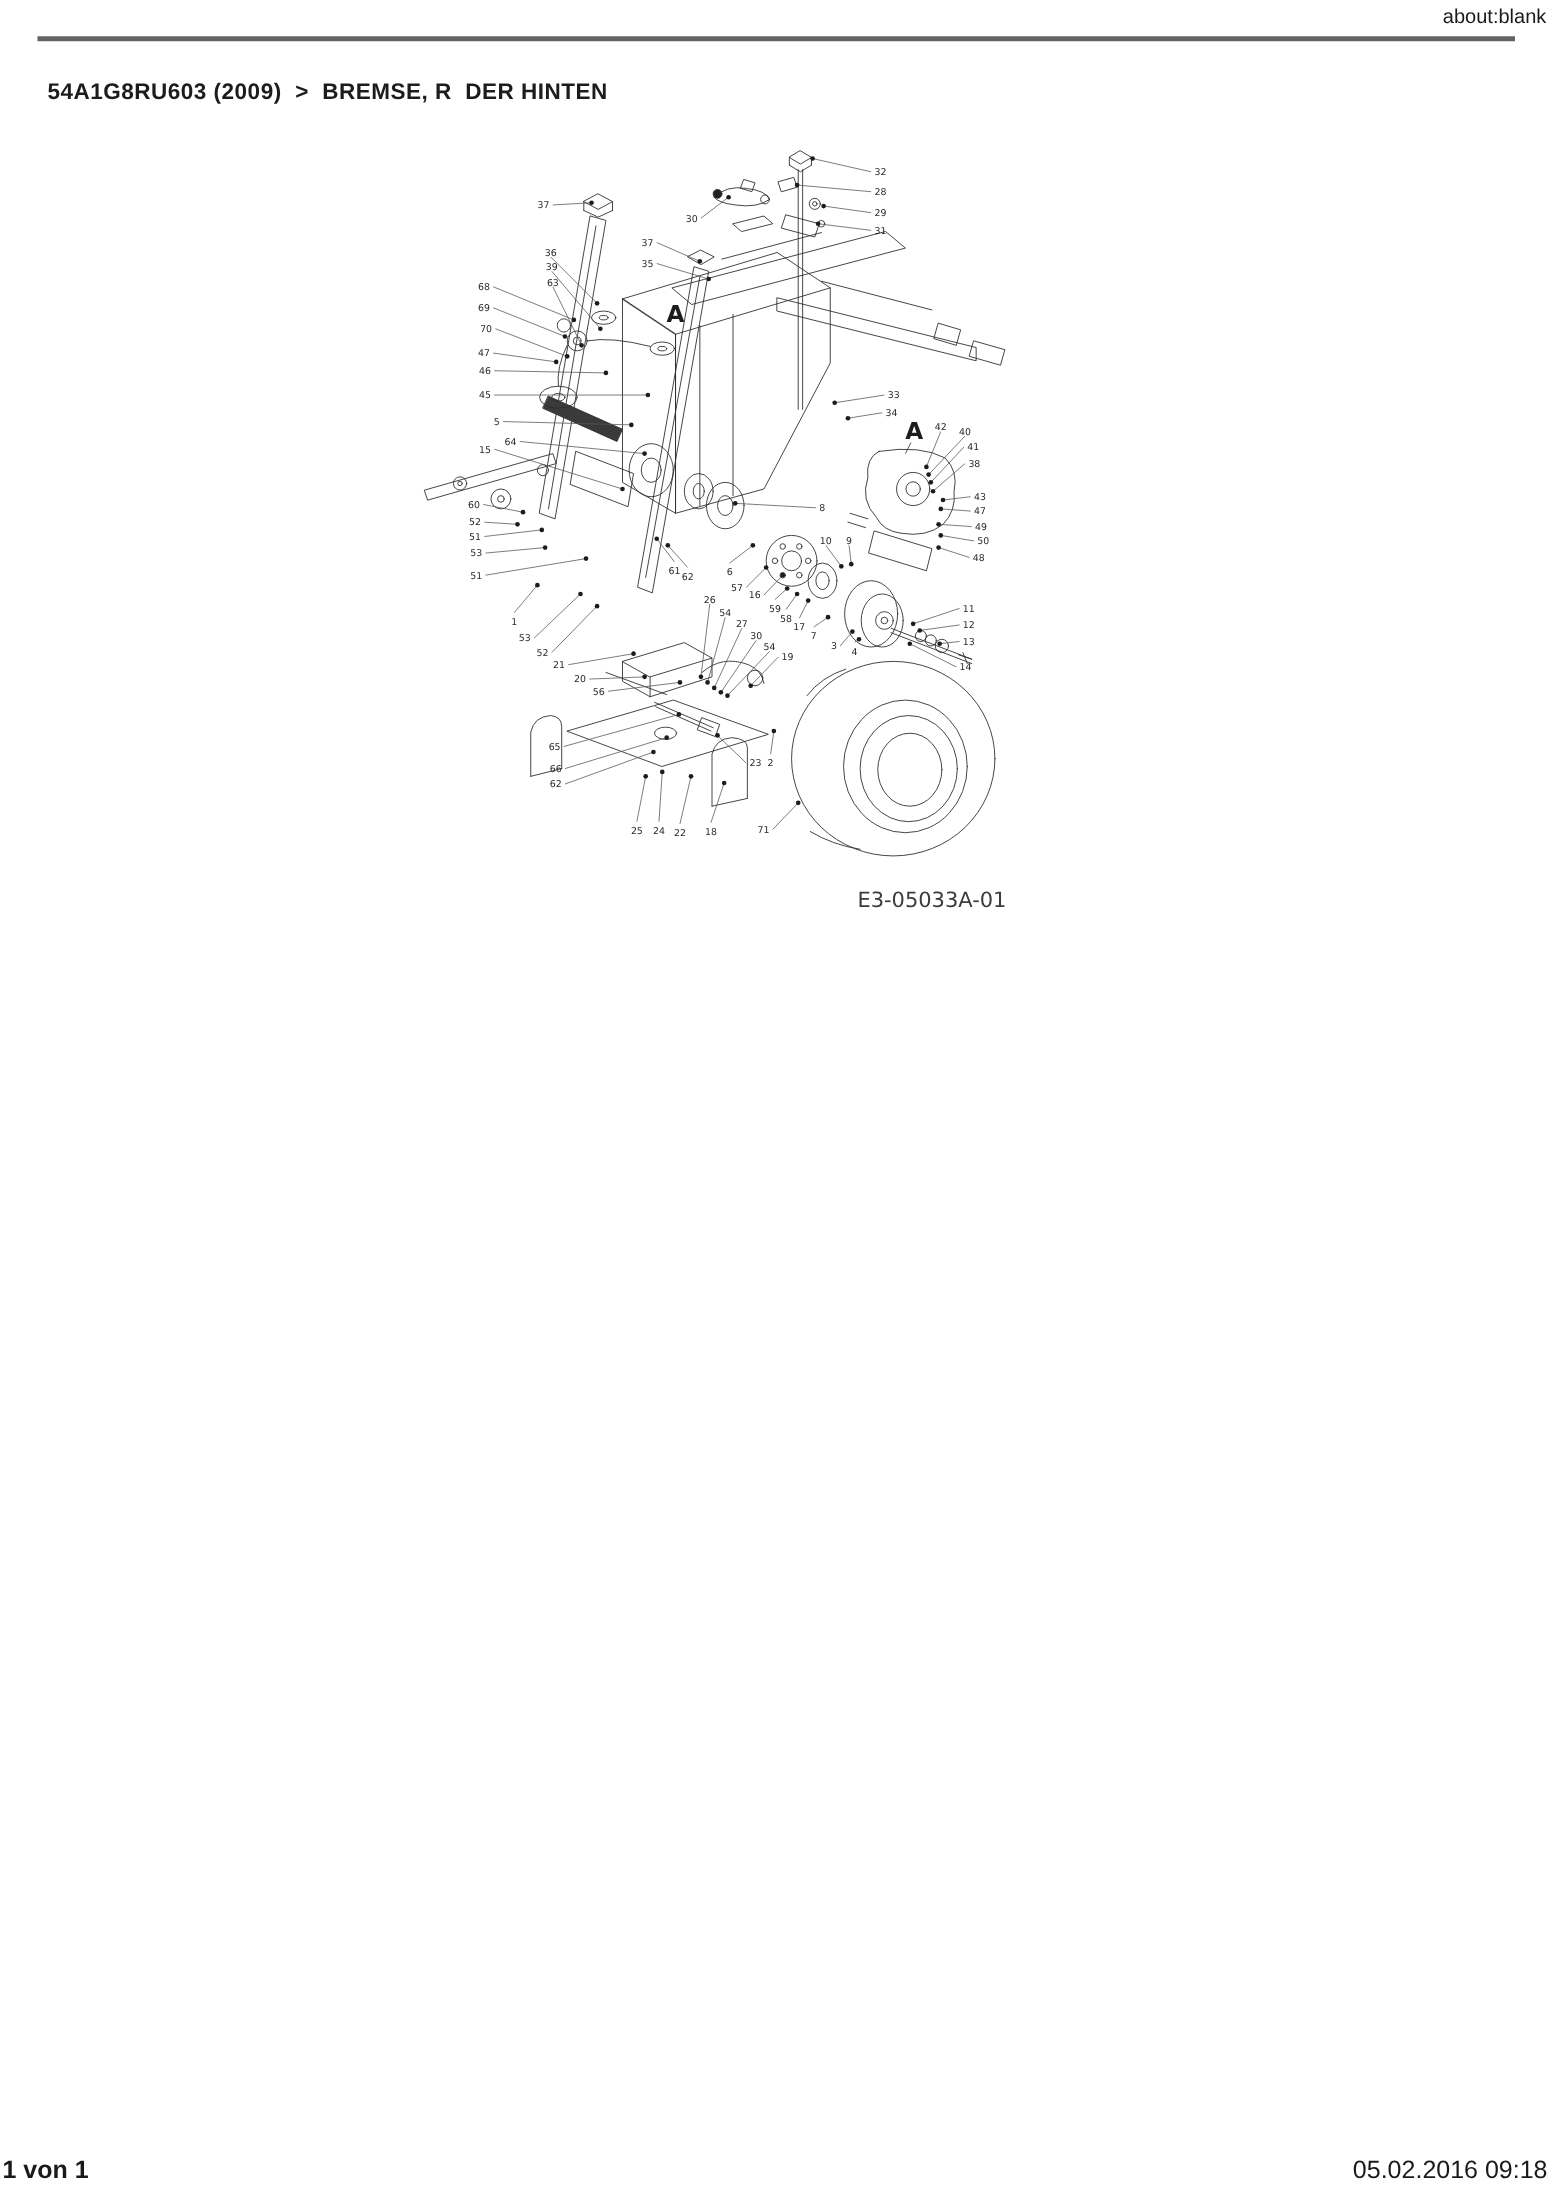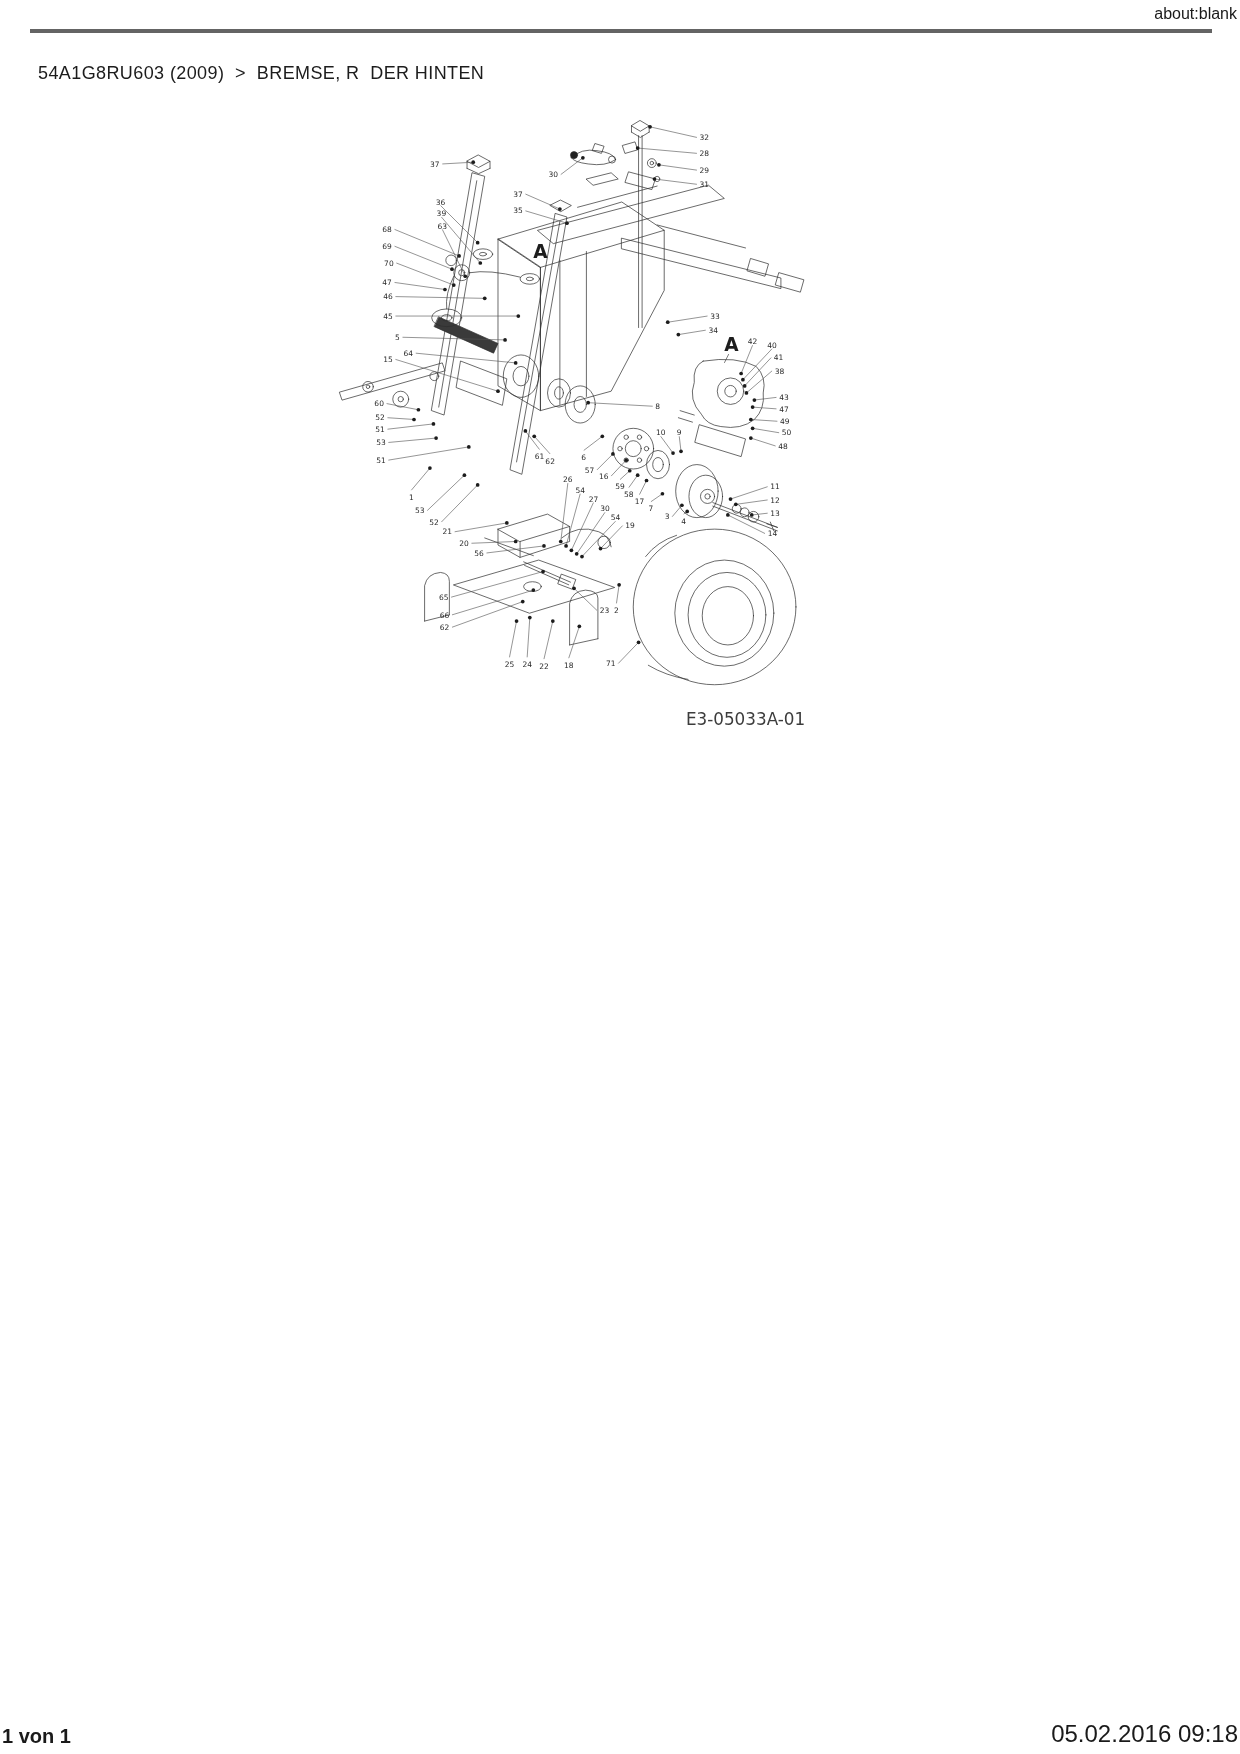--- a/index.html
+++ b/index.html
@@ -15,33 +15,33 @@
     position:absolute;top:5px;right:3px;
     font-size:16px;color:#1a1a1a;
   }
   .hdr-rule{
     position:absolute;top:29px;left:30px;
     width:1182px;height:4px;background:#646464;
   }
   .doc-title{
     position:absolute;top:63px;left:38px;
     font-size:18px;color:#1c1c1c;
-    white-space:pre;letter-spacing:0.4px;
+    white-space:pre;letter-spacing:0.4px;font-weight:bold;
   }
   .diagram-wrap{
     position:absolute;left:330px;top:95px;
     width:540px;height:725px;
   }
   .ftr-left{
     position:absolute;bottom:6px;left:2px;
     font-size:20px;color:#1a1a1a;font-weight:bold;
   }
   .ftr-right{
     position:absolute;bottom:6px;right:2px;
-    font-size:24px;color:#1a1a1a;
+    font-size:20px;color:#1a1a1a;
   }
   svg text{font-family:"DejaVu Sans", sans-serif;}
 </style>
 </head>
 <body>
 
 <div class="page">
 
   <div class="hdr-right">about:blank</div>
   <div class="hdr-rule"></div>

